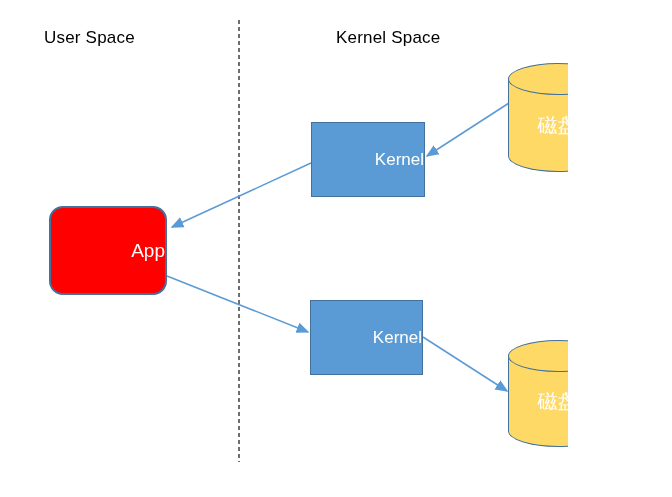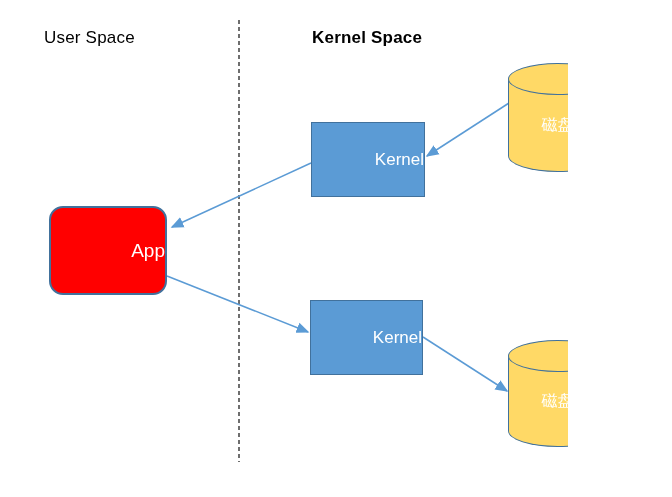--- a/index.html
+++ b/index.html
@@ -16,21 +16,21 @@
     overflow: hidden;
   }
   .region-label {
     position: absolute;
     font-size: 17px;
     color: #000000;
     letter-spacing: 0.2px;
     white-space: nowrap;
   }
   .region-label.user   { left: 44px;  top: 28px; }
-  .region-label.kernel { left: 312px; top: 28px; font-weight: bold; }
+  .region-label.kernel { left: 336px; top: 28px; }
 
   svg.connector-layer {
     position: absolute;
     left: 0; top: 0;
     width: 672px; height: 497px;
     pointer-events: none;
   }
 
   .node {
     position: absolute;
@@ -81,21 +81,21 @@
     border-top: none;
     border-radius: 0 0 50% 50% / 0 0 16px 16px;
     box-sizing: border-box;
     display: flex;
     align-items: center;
     justify-content: center;
     z-index: 1;
   }
   .cyl-body .shape-label {
     color: #ffffff;
-    font-size: 16px;
+    font-size: 20px;
     white-space: nowrap;
   }
 </style>
 </head>
 <body>
 
 <div class="canvas">
 
   <div class="region-label user">User Space</div>
   <div class="region-label kernel">Kernel Space</div>

